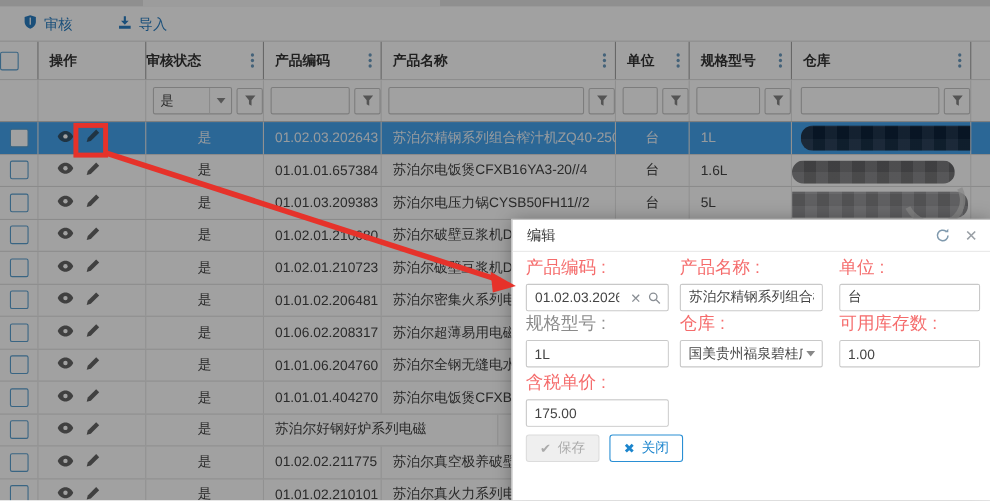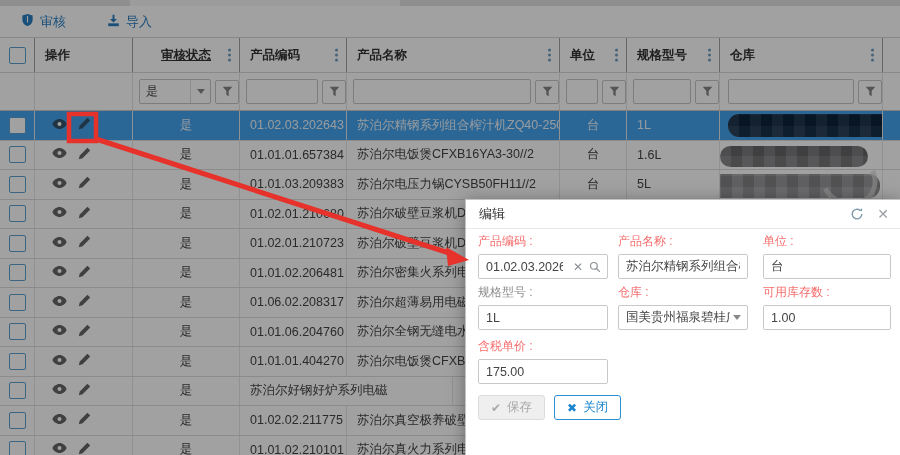--- a/index.html
+++ b/index.html
@@ -24,21 +24,21 @@
            border-bottom:1px solid #d8d8d8; display:flex; }
   .frow  { position:absolute; left:0; top:35px; width:900px; height:38px; background:#fff;
            border-bottom:1px solid #c9c9c9; display:flex; }
   .tbody { position:absolute; left:0; top:73px; width:900px; height:344px; overflow:hidden; }
 
   .c-cb{width:35px;} .c-op{width:98px;} .c-audit{width:107px;} .c-code{width:107px;}
   .c-name{width:213px;} .c-unit{width:67px;} .c-spec{width:93px;} .c-wh{width:163px;} .c-sp{width:17px;}
 
   .hcell { position:relative; border-right:1px solid #a3a3a3; display:flex; align-items:center;
            font-size:12.5px; font-weight:bold; color:#333; padding-left:10px; }
-  .hcell.center { justify-content:center; padding-left:0;text-decoration:underline; }
+  .hcell.center { padding-left:0; }
   .hcell .dots { position:absolute; right:8px; top:50%; transform:translateY(-50%);
                  display:flex; flex-direction:column; gap:2px; cursor:pointer; }
   .dots i { width:3px; height:3px; border-radius:50%; background:#6d9cc0; }
 
   .fcell { position:relative; border-right:1px solid #e3e3e3; display:flex; align-items:center;
            gap:4px; padding-left:6px; }
   .finput { height:25px; border:1px solid #c6c6c6; border-radius:2px; background:#fff;
             font-size:12px; padding:0 5px; color:#444; width:100%; min-width:0; }
   .fbtn { width:24px; height:24px; min-width:24px; border:1px solid #c6c6c6; border-radius:2px;
           background:#fff; display:flex; align-items:center; justify-content:center; cursor:pointer; }
@@ -78,21 +78,21 @@
            box-shadow:0 2px 16px rgba(0,0,0,0.35); }
   .mhead { position:absolute; left:0; top:0; width:100%; height:29px; border-bottom:1px solid #e8e8e8;
            display:flex; align-items:center; }
   .mtitle { font-size:13px; color:#333; margin-left:13px; }
   .mico { position:absolute; top:5px; width:18px; height:18px; display:flex; align-items:center;
           justify-content:center; cursor:pointer; }
   .mico.refresh { right:34px; }
   .mico.close { right:8px; color:#9aa0a6; font-size:14px; font-weight:bold; }
 
   .fld { position:absolute; width:130px; }
-  .fld label { display:block; font-size:12px; color:#f56c6c; margin-bottom:4px; white-space:nowrap; }
+  .fld label { display:block; font-size:16px; color:#f56c6c; margin-bottom:4px; white-space:nowrap; }
   .fld.optional label { color:#8b8b8b; }
   .fld .box { height:25px; border:1px solid #c8c8c8; border-radius:2px; background:#fff;
               display:flex; align-items:center; font-size:12.5px; color:#444; overflow:hidden; }
   .fld input { width:100%; height:23px; border:none; outline:none; font-size:12.5px; color:#444;
                padding:0 7px; font-family:inherit; min-width:0; }
   .boxico { color:#8a8f95; font-size:12px; padding:0 3px; cursor:pointer; display:flex; align-items:center; }
   .col1 { left:12px; } .col2 { left:152px; } .col3 { left:297px; width:128px; }
   .frow1 { top:33px; } .frow2 { top:84px; } .frow3 { top:138px; }
 
   .mbtns { position:absolute; left:12px; top:195px; display:flex; gap:9px; }
@@ -290,21 +290,21 @@
                   <path d="M9 0C5 0 1.7 2.8 0.5 6 1.7 9.2 5 12 9 12s7.3-2.8 8.5-6C16.3 2.8 13 0 9 0z" fill="#666"></path>
                   <circle cx="9" cy="6" r="2.4" fill="#fff"></circle>
                 </svg></span>
               <span><svg width="13" height="13" viewBox="0 0 16 16">
                   <path d="M11.6 1l3.4 3.4-9.4 9.4L1 15l1.2-4.6z" fill="#666"></path>
                 </svg></span>
             </span>
           </div>
           <div class="tcell c-audit center">是</div>
           <div class="tcell c-code">01.01.01.657384</div>
-          <div class="tcell c-name">苏泊尔电饭煲CFXB16YA3-30//2</div>
+          <div class="tcell c-name">苏泊尔电饭煲CFXB16YA3-20//4</div>
           <div class="tcell c-unit center">台</div>
           <div class="tcell c-spec">1.6L</div>
           <div class="tcell c-wh" style="position: relative;">
             <div class="redact" style="left: 0px; top: 5px; width: 148px; height: 21px; background-color: rgba(35, 35, 40, 0.6);"></div>
           </div>
           <div class="tcell c-sp" style="border-right: none;"></div>
         </div>
         <div class="trow">
           <div class="tcell c-cb center">
             <div class="cbx"></div>

